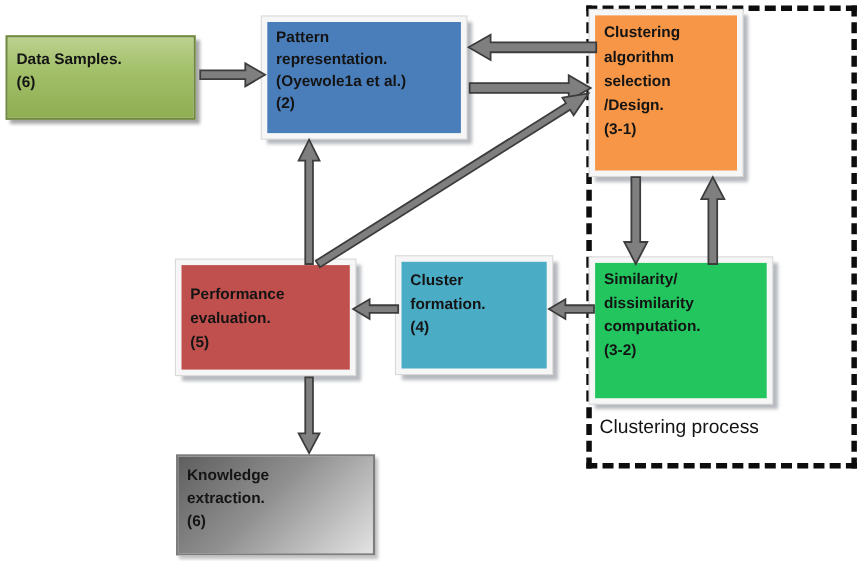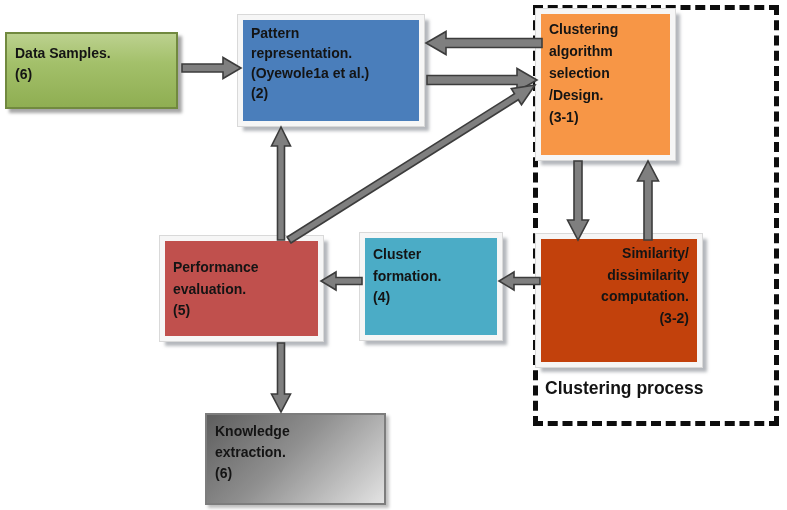--- a/index.html
+++ b/index.html
@@ -37,32 +37,31 @@
   }
   #node-data-samples{
     background:linear-gradient(to bottom,#bcd18f 0%,#a3c06a 40%,#8fae52 100%);
     border:2px solid #71893f;
     box-shadow:4px 4px 3px rgba(0,0,0,0.35);
   }
   #node-knowledge-extraction{
     background:linear-gradient(135deg,#5e5e5e 0%,#8f8f8f 45%,#e3e3e3 100%);
     border:2px solid #7d7d7d;
     box-shadow:3px 3px 3px rgba(0,0,0,0.25);
-    margin-left:45px;
   }
   #cluster-group{
     position:absolute;
     left:533px;top:5px;width:246px;height:421px;
     border:5px dashed #0d0d0d;
     box-sizing:border-box;
   }
   #cluster-group-label{
     position:absolute;
     left:545px;top:378px;
-    font-weight:700;
+    font-weight:400;
     font-size:17.5px;
     color:#141414;
   }
   #arrow-layer{
     position:absolute;
     left:0;top:0;width:787px;height:510px;
     pointer-events:none;
   }
   #arrow-layer polygon{
     fill:#7f7f7f;
@@ -97,21 +96,21 @@
     <div class="fill" style="background: rgb(247, 150, 70);">
       <div class="node-label" style="line-height:1.58;">Clustering
 algorithm
 selection
 /Design.
 (3-1)</div>
     </div>
   </div>
 
   <div class="framed" style="left:536px;top:234px;width:166px;height:133px;">
-    <div class="fill" style="background: #c2410c; text-align: right;">
+    <div class="fill" style="background: #22c55e;">
       <div class="node-label" style="line-height:1.55;">Similarity/
 dissimilarity
 computation.
 (3-2)</div>
     </div>
   </div>
 
   <div class="framed" style="left:360px;top:233px;width:142px;height:107px;">
     <div class="fill" style="background: rgb(75, 172, 198);">
       <div class="node-label" style="line-height:1.55;padding-top:6px;">Cluster

